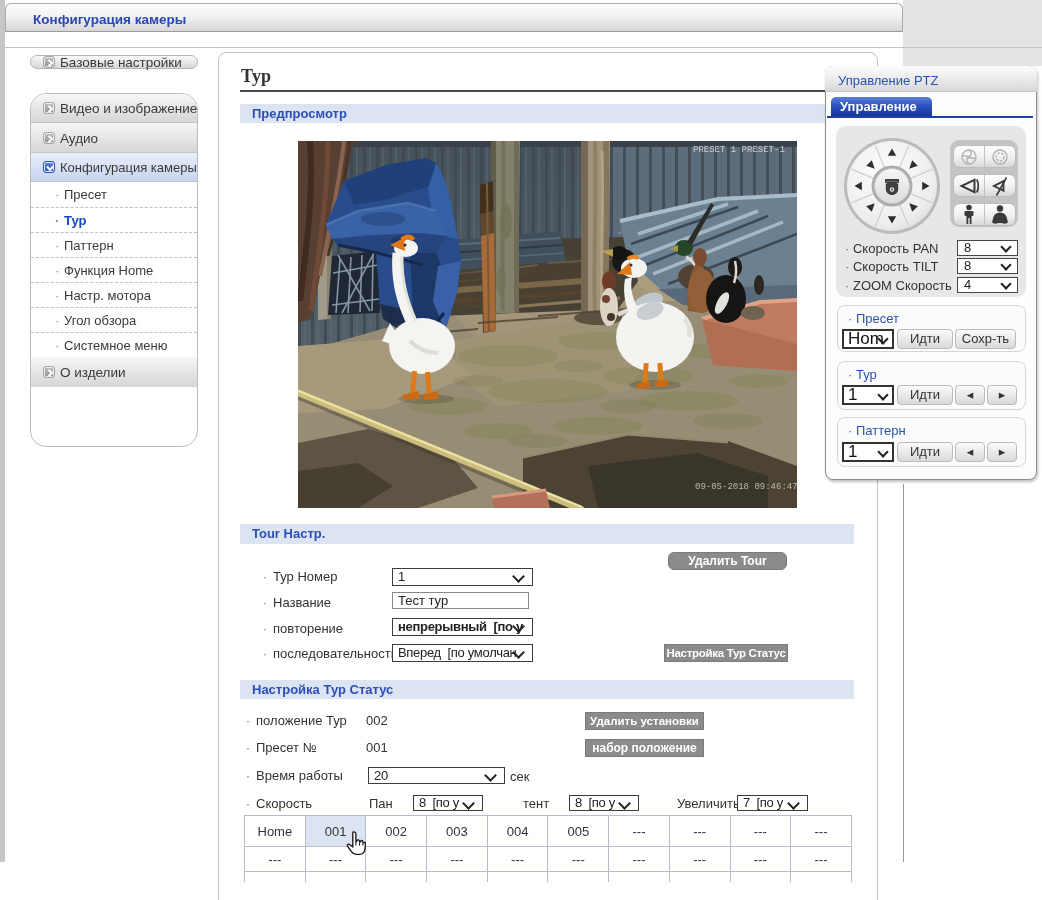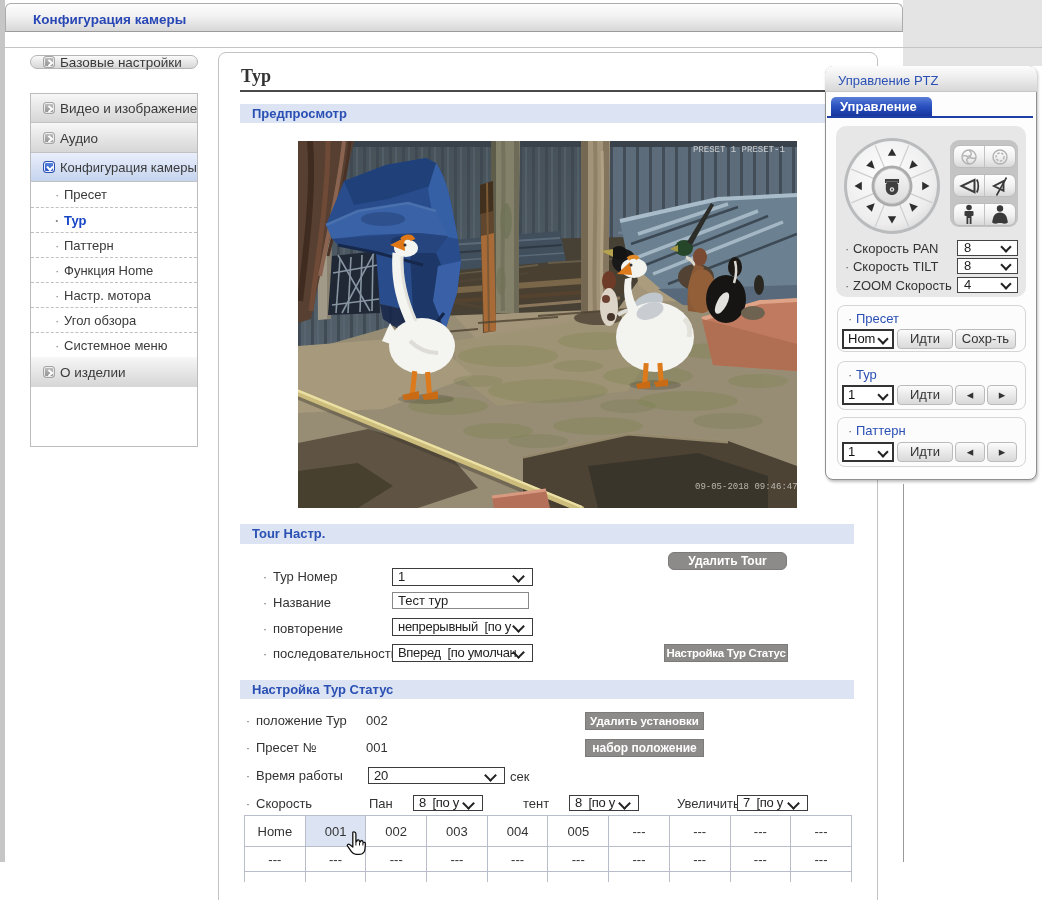--- a/index.html
+++ b/index.html
@@ -25,21 +25,21 @@
 .gbtn { position:absolute; background:#8d8a8a; color:#fff; font-size:12px; font-weight:bold; text-align:center; border:1px solid #7d7a7a; white-space:nowrap; overflow:hidden; }
 
 #ttable { border-collapse:collapse; }
 #ttable td { width:60.7px; border:1px solid #b9bdc9; font-size:13px; color:#333; text-align:center; }
 #ttable tr.r1 td { height:31px; }
 #ttable tr.r2 td { height:25px; }
 #ttable tr.r3 td { height:25px; }
 #ttable td.hl { background:#dce4f4; }
 
 #btn-baz { left:30px; top:55px; width:168px; height:14px; border:1px solid #b5b5b5; border-radius:8px; background:linear-gradient(#fafafa,#ebebeb 40%,#d7d7d7); }
-#menugroup { left:30px; top:93px; width:168px; height:354px; border:1px solid #bcbcbc; border-radius:0; overflow:hidden; background:#fff; }
+#menugroup { left:30px; top:93px; width:168px; height:354px; border:1px solid #bcbcbc; border-radius:16px; overflow:hidden; background:#fff; }
 .mrow { position:relative; width:100%; background:linear-gradient(#f7f7f7,#e9e9e9 40%,#d6d6d6); border-bottom:1px solid #c2c2c2; }
 .mrow.sel2 { background:linear-gradient(#e9eefb,#dbe4f6 40%,#c6d4ee); }
 .micon { position:absolute; left:12px; top:50%; margin-top:-6px; width:12px; height:12px; border-radius:3px; background:linear-gradient(#c2c2c2,#8f8f8f); border:1px solid #a5a5a5; box-shadow:inset 0 0 0 1px rgba(255,255,255,.75); }
 .micon svg, .micon2 svg { position:absolute; left:0; top:0; }
 .micon2 { position:absolute; left:12px; top:50%; margin-top:-6px; width:12px; height:12px; border-radius:3px; background:linear-gradient(#5c8ae0,#2050c0); border:1px solid #2a50b0; box-shadow:inset 0 0 0 1px #eef; }
 .mtxt { position:absolute; left:29px; top:50%; transform:translateY(-50%); font-size:13.5px; color:#3a3a3a; white-space:nowrap; }
 .subwrap { background:#fff; }
 .sub { position:relative; height:25px; line-height:25px; font-size:13px; color:#3a3a3a; padding-left:33px; }
 .sub .dot { position:absolute; left:24px; color:#888; }
 .sub + .sub { border-top:1px dashed #c0c0c0; }
@@ -52,21 +52,21 @@
 #ptztabline { left:827px; top:116px; width:206px; height:2px; background:#1e3fa4; }
 #graybox { left:836px; top:126px; width:190px; height:171px; background:#e7e7e7; border-radius:10px; }
 #btngrid { left:950px; top:140px; width:68px; height:87px; background:#c4c4c4; border-radius:9px; }
 .pbtn { position:absolute; background:linear-gradient(#ffffff,#f0f0f0 55%,#d8d8d8); border:1px solid #bcbcbc; border-radius:7px; }
 .srow { position:absolute; font-size:13px; color:#333; white-space:nowrap; }
 .ssel { position:absolute; width:61px; height:16px; background:#fff; border:1px solid #444; font-size:13px; line-height:14px; padding-left:6px; color:#222; }
 .ssel:after { content:""; position:absolute; right:7px; top:2px; width:6px; height:6px; border-right:2px solid #222; border-bottom:2px solid #222; transform:rotate(45deg); }
 .grp { position:absolute; left:837px; width:189px; background:#fcfcfc; border:1px solid #d5d5d5; border-radius:8px; }
 .glbl { position:absolute; font-size:13px; color:#2a50b4; white-space:nowrap; }
 .wbtn { position:absolute; background:linear-gradient(#fcfcfc,#ededed 40%,#d9d9d9); border:1px solid #bbb; border-radius:4px; font-size:13px; color:#333; text-align:center; }
-.gsel { position:absolute; background:#fff; border:2px solid #333; font-size:13px; color:#111; padding-left:4px; white-space:nowrap; overflow:hidden; }
+.gsel { position:absolute; background:#fff; border:2px solid #333; font-size:17px; color:#111; padding-left:4px; white-space:nowrap; overflow:hidden; }
 .gsel:after { content:""; position:absolute; right:5px; top:4px; width:6px; height:6px; border-right:2px solid #222; border-bottom:2px solid #222; transform:rotate(45deg); }
 </style></head>
 <body>
 <div class="abs" id="leftstrip"></div>
 <div class="abs" id="grayblock"></div>
 <div class="abs" id="hline"></div>
 <div class="abs" id="topbar">
     <span>Конфигурация камеры</span>
   </div>
 <div class="abs" id="rightborder"></div>
@@ -334,21 +334,21 @@
 <text x="397" y="348" font-family="Liberation Mono,monospace" font-size="9" fill="#cfccc4" opacity=".85">09-05-2018 09:46:47</text>
 </svg>
 
 <div class="strip" style="top:524px; height:20px; line-height:20px;">Tour Настр.</div>
 
 <div class="lbl" style="left:263px; top:569px;"><span class="b">·</span>Тур Номер</div>
 <div class="sel" style="left:392px; top:568px; width:141px; height:18px;">1</div>
 <div class="lbl" style="left:263px; top:595px;"><span class="b">·</span>Название</div>
 <div class="inp" style="left:392px; top:592px; width:137px; height:17px;">Тест тур</div>
 <div class="lbl" style="left:263px; top:621px;"><span class="b">·</span>повторение</div>
-<div class="sel" style="left:392px; top:618px; width:141px; height:18px;">непрерывный&nbsp; [по у</div>
+<div class="sel" style="left:392px; top:618px; width:141px; height:18px;font-weight:bold;">непрерывный&nbsp; [по у</div>
 <div class="lbl" style="left:263px; top:646px;"><span class="b">·</span>последовательность</div>
 <div class="sel" style="left:392px; top:644px; width:141px; height:18px;">Вперед&nbsp; [по умолчан</div>
 <div class="gbtn" style="left:668px; top:552px; width:119px; height:18px; line-height:16px;border-radius:6px;">Удалить Tour</div>
 <div class="gbtn" style="left:664px; top:644px; width:124px; height:18px; line-height:16px; font-size:11.5px; letter-spacing:-0.3px;">Настройка Тур Статус</div>
 
 <div class="strip" style="top:680px;">Настройка Тур Статус</div>
 
 <div class="lbl" style="left:246px; top:713px;"><span class="b">·</span>положение Тур</div>
 <div class="lbl" style="left:366px; top:713px;">002</div>
 <div class="gbtn" style="left:585px; top:712px; width:119px; height:18px; line-height:16px; font-size:11.5px;">Удалить установки</div>

